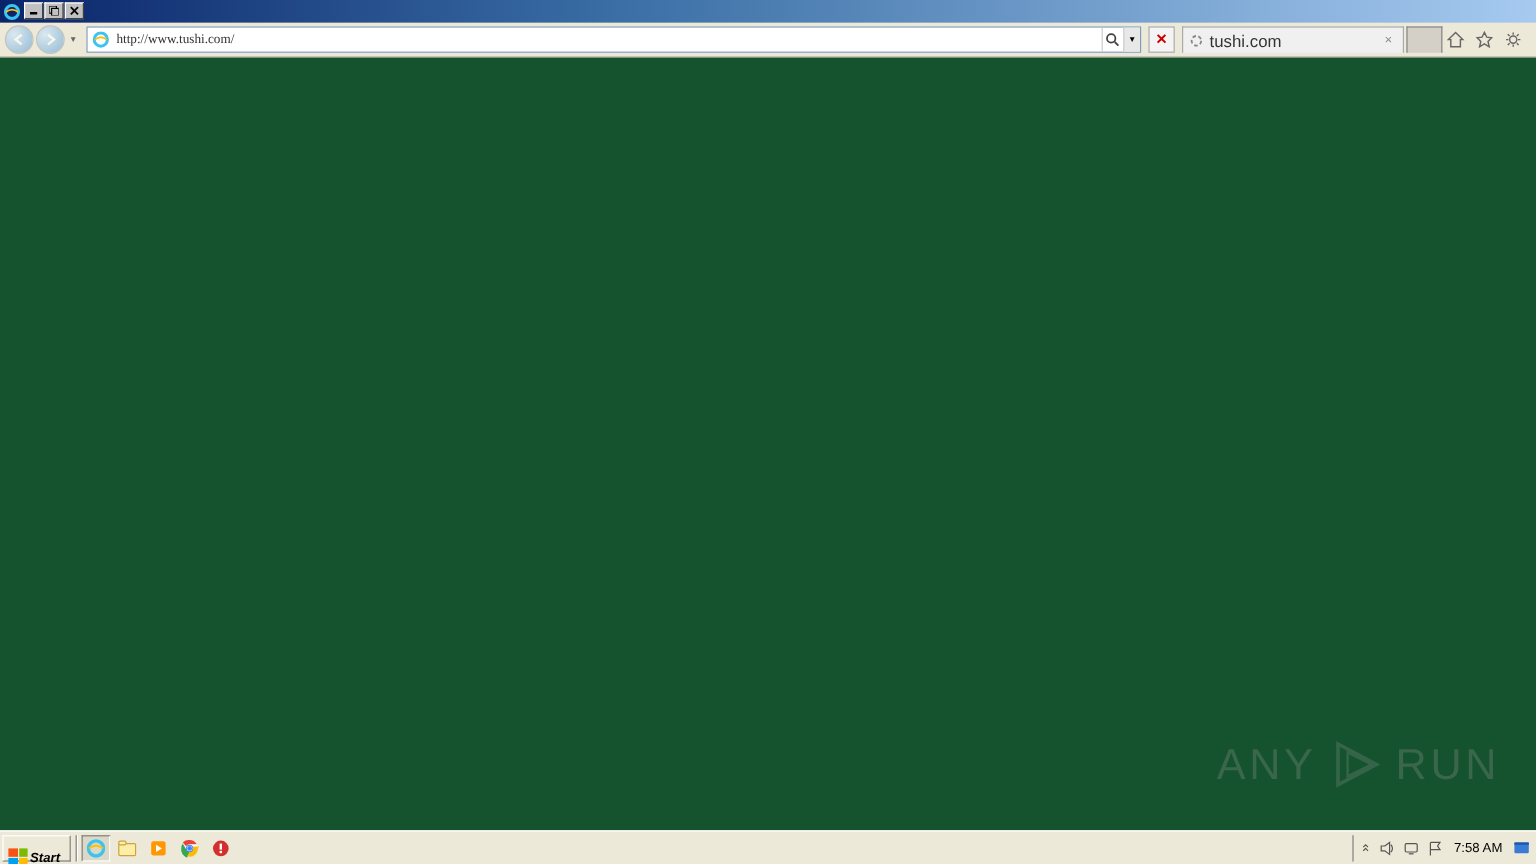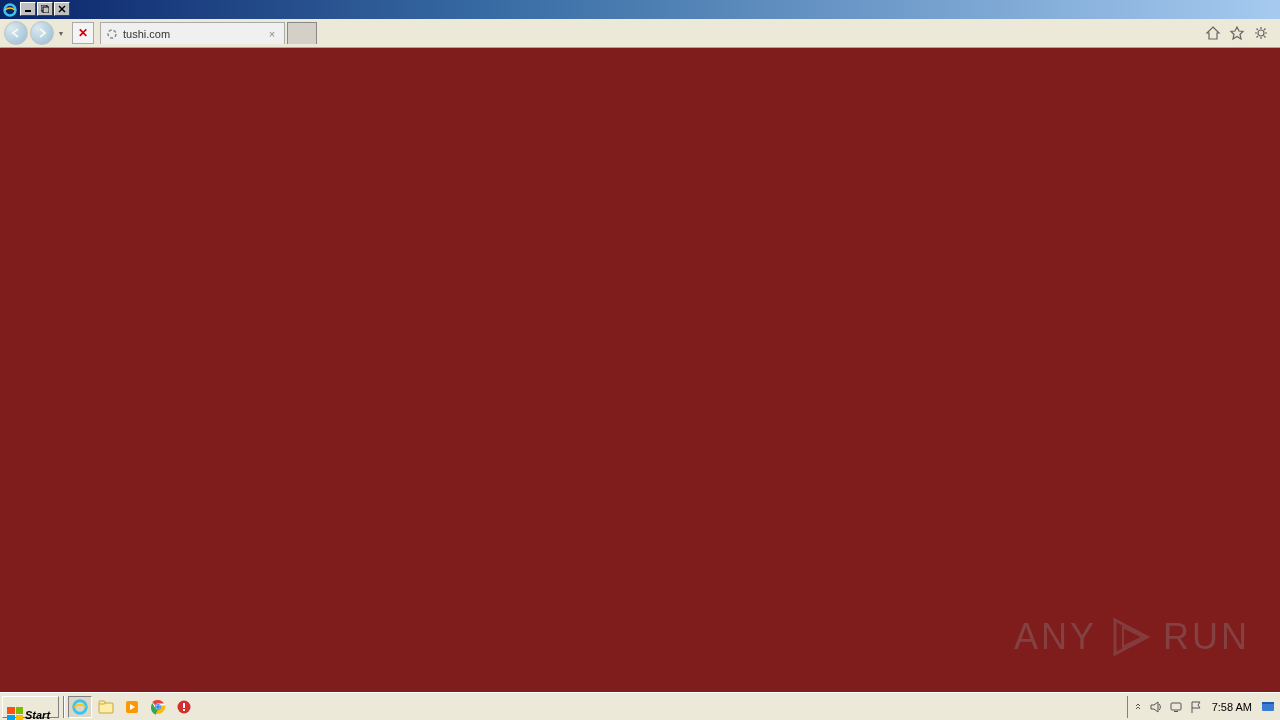--- a/index.html
+++ b/index.html
@@ -22,30 +22,30 @@
 .page-icon { width: 18px; height: 18px; margin: 0 2px; display: flex; align-items: center; justify-content: center; }
 .address-input { flex: 1; border: none; outline: none; font-size: 11px; padding: 2px; color: #333; font-family: Tahoma; }
 .search-btn { width: 18px; height: 20px; display: flex; align-items: center; justify-content: center; cursor: pointer; border-left: 1px solid #ccc; }
 .search-dropdown { width: 14px; height: 20px; background: #e8e8e8; border-left: 1px solid #ccc; display: flex; align-items: center; justify-content: center; font-size: 7px; cursor: pointer; }
 .stop-btn { width: 22px; height: 22px; background: #f4f4f4; border: 1px solid #aaa; margin-left: 4px; display: flex; align-items: center; justify-content: center; cursor: pointer; color: #cc0000; font-weight: bold; font-size: 12px; }
 
 
 .tab-container { display: flex; align-items: center; margin-left: 4px; }
 .tab { height: 22px; background: #f0f0f0; border: 1px solid #aaa; border-bottom: none; display: flex; align-items: center; padding: 0 6px 0 4px; gap: 4px; min-width: 185px; cursor: pointer; }
 .tab-spinner { width: 14px; height: 14px; display: flex; align-items: center; justify-content: center; }
-.tab-text { flex: 1; font-size: 11px; color: #333; }
+.tab-text { flex: 1; font-size: 14px; color: #333; }
 .tab-close { width: 12px; height: 12px; display: flex; align-items: center; justify-content: center; color: #888; font-size: 11px; cursor: pointer; }
 .new-tab { width: 30px; height: 22px; background: #d4d0c8; border: 1px solid #888; border-bottom: none; margin-left: 2px; cursor: pointer; }
 
 
 .right-icons { display: flex; gap: 6px; margin-left: auto; padding-right: 6px; }
 .right-icon { width: 18px; height: 18px; display: flex; align-items: center; justify-content: center; cursor: pointer; color: #555; }
 
 
-.content { background: #7f1d1d; height: 644px; position: relative; }
+.content { background: #14532d; height: 644px; position: relative; }
 .watermark { position: absolute; right: 30px; bottom: 30px; font-size: 36px; font-weight: 300; color: rgba(150,150,150,0.3); letter-spacing: 3px; display: flex; align-items: center; gap: 8px; font-family: Arial; }
 .watermark svg { opacity: 0.25; }
 
 
 .taskbar { position: absolute; bottom: 0; left: 0; right: 0; height: 28px; background: #ece9d8; border-top: 1px solid #fff; display: flex; align-items: center; }
 .start-btn { height: 22px; margin: 0 2px; padding: 16px 8px 0 4px; background: #ece9d8; border: 1px solid #fff; border-right-color: #808080; border-bottom-color: #808080; display: flex; align-items: center; gap: 2px; cursor: pointer; font-weight: bold; font-size: 11px; font-style: italic; }
 .start-logo { width: 16px; height: 16px; display: grid; grid-template-columns: 1fr 1fr; grid-template-rows: 1fr 1fr; gap: 1px; }
 .start-logo div:nth-child(1){background:#f65314}.start-logo div:nth-child(2){background:#7cbb00}.start-logo div:nth-child(3){background:#00a1f1}.start-logo div:nth-child(4){background:#ffbb00}
 .taskbar-divider { width: 2px; height: 22px; border-left: 1px solid #808080; border-right: 1px solid #fff; margin: 0 2px; }
 .taskbar-item { width: 24px; height: 22px; border: 1px solid transparent; display: flex; align-items: center; justify-content: center; cursor: pointer; margin: 0 1px; }
@@ -92,20 +92,36 @@
         <path d="M8 2 L3 6 L8 10" fill="none" stroke="white" stroke-width="2"></path>
       </svg>
   </div>
   <div class="nav-btn nav-forward">
     <svg width="12" height="12">
         <path d="M4 2 L9 6 L4 10" fill="none" stroke="white" stroke-width="2"></path>
       </svg>
   </div>
   <div class="dropdown-arrow">▼</div>
 
+  <div class="address-wrap">
+    <span class="page-icon">
+      <svg width="14" height="14" viewBox="0 0 14 14">
+          <circle cx="7" cy="7" r="5.5" fill="none" stroke="#3cc4f0" stroke-width="2.5"></circle>
+          <path d="M2 7 Q7 3 12 7" stroke="#ffc107" stroke-width="1.5" fill="none"></path>
+        </svg>
+    </span>
+    <input class="address-input" value="http://www.tushi.com/" style="">
+    <div class="search-btn">
+      <svg width="13" height="13">
+          <circle cx="5" cy="5" r="3.5" fill="none" stroke="#444" stroke-width="1.5"></circle>
+          <line x1="8" y1="8" x2="11" y2="11" stroke="#444" stroke-width="1.5"></line>
+        </svg>
+    </div>
+    <div class="search-dropdown">▼</div>
+  </div>
 
   <div class="stop-btn">✕</div>
 
   <div class="tab-container">
     <div class="tab">
       <span class="tab-spinner">
         <svg width="12" height="12">
             <circle cx="6" cy="6" r="4" fill="none" stroke="#888" stroke-width="1.5" stroke-dasharray="3 2"></circle>
           </svg>
       </span>

